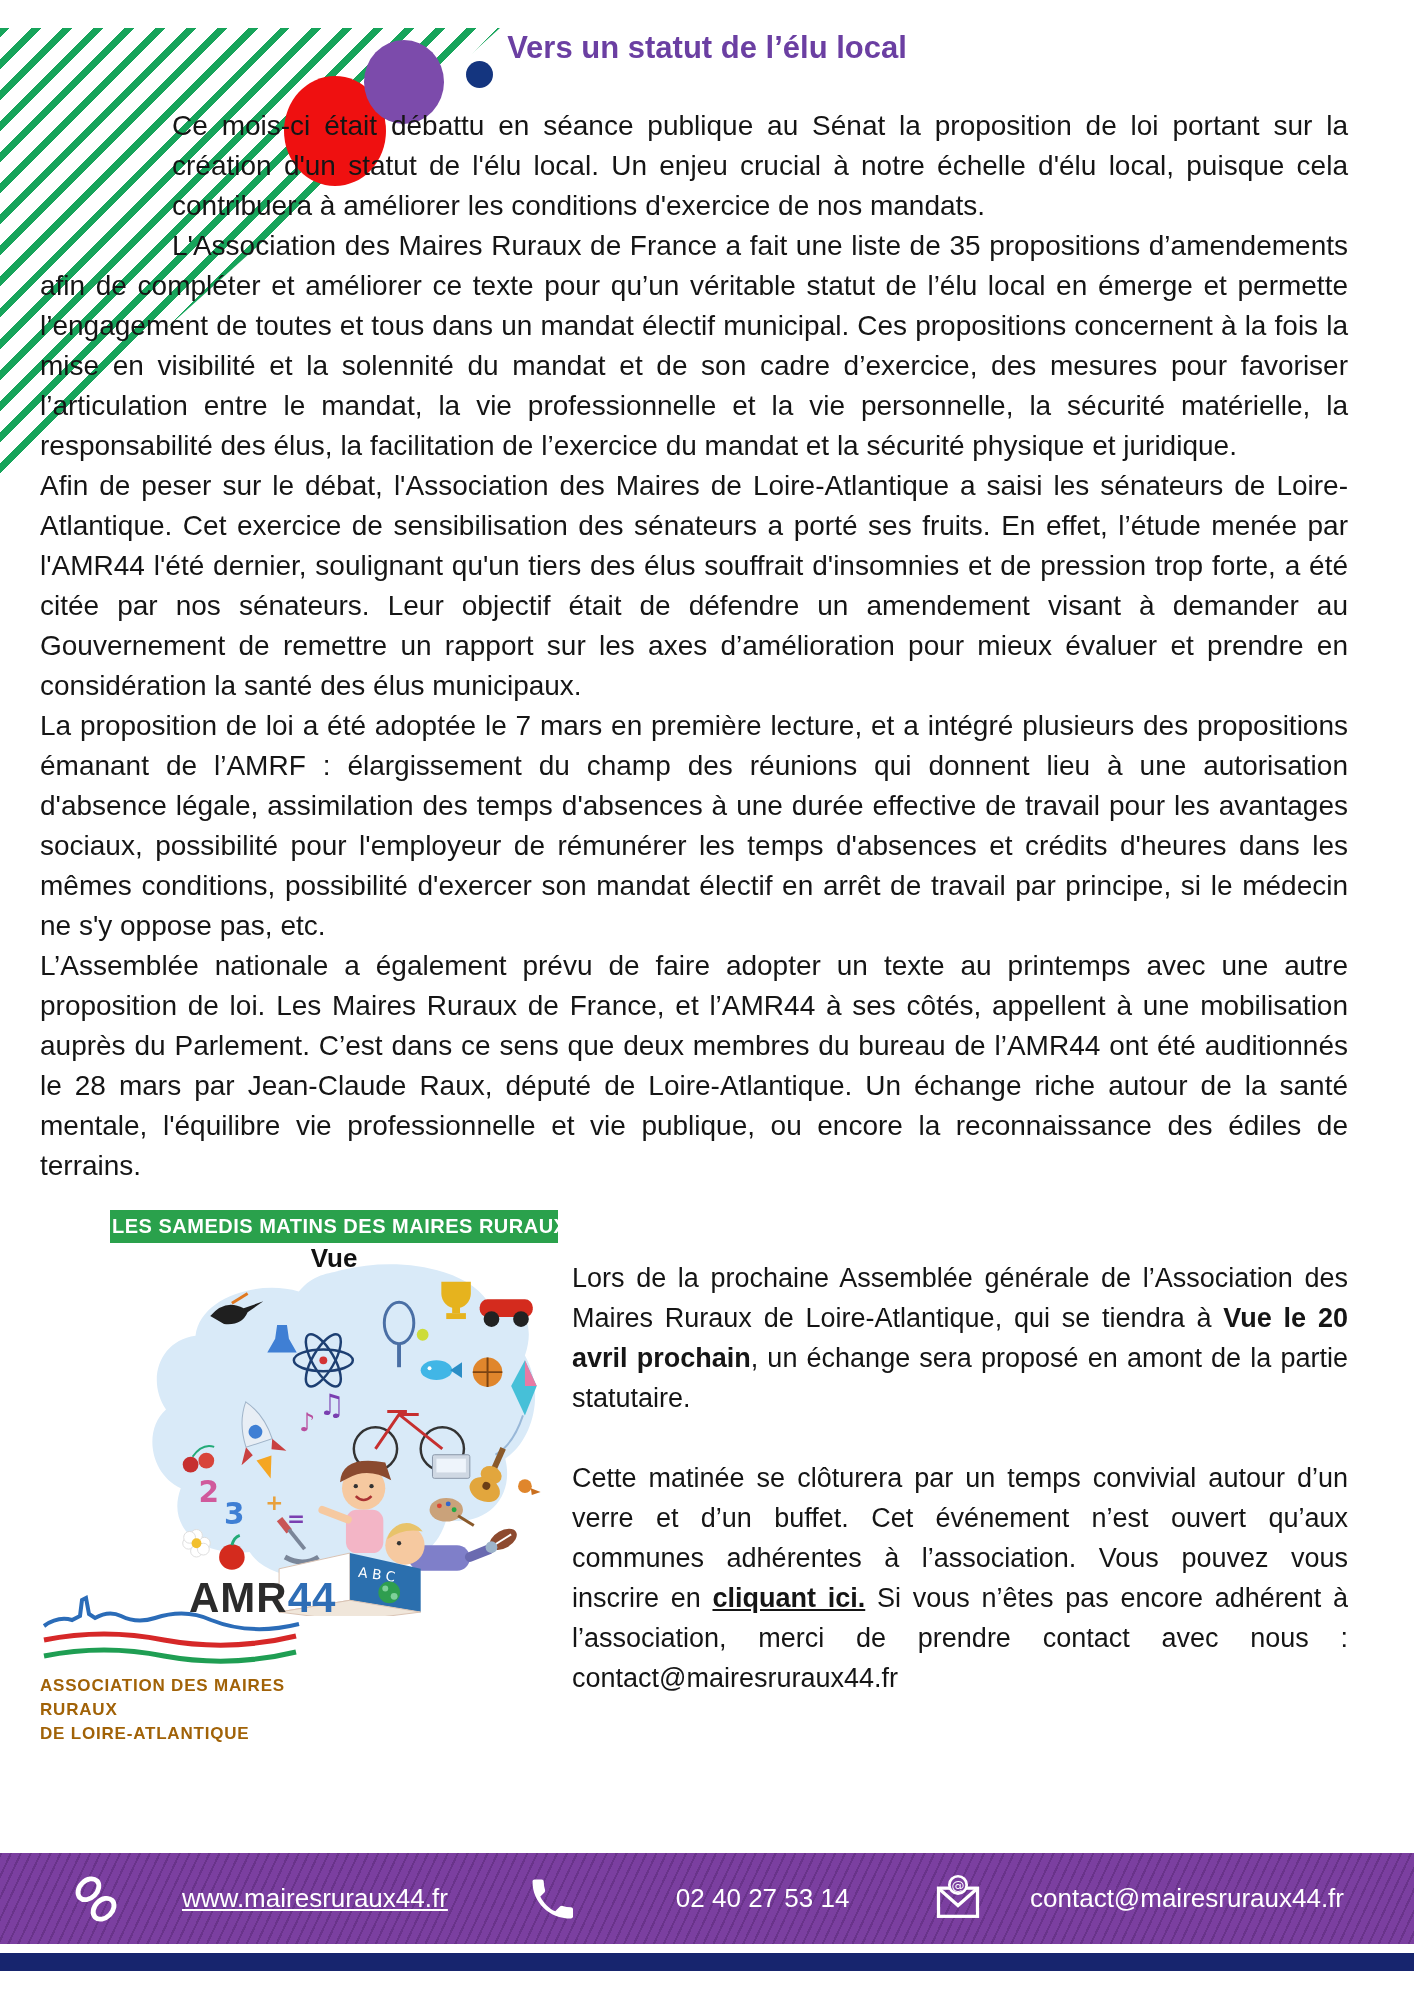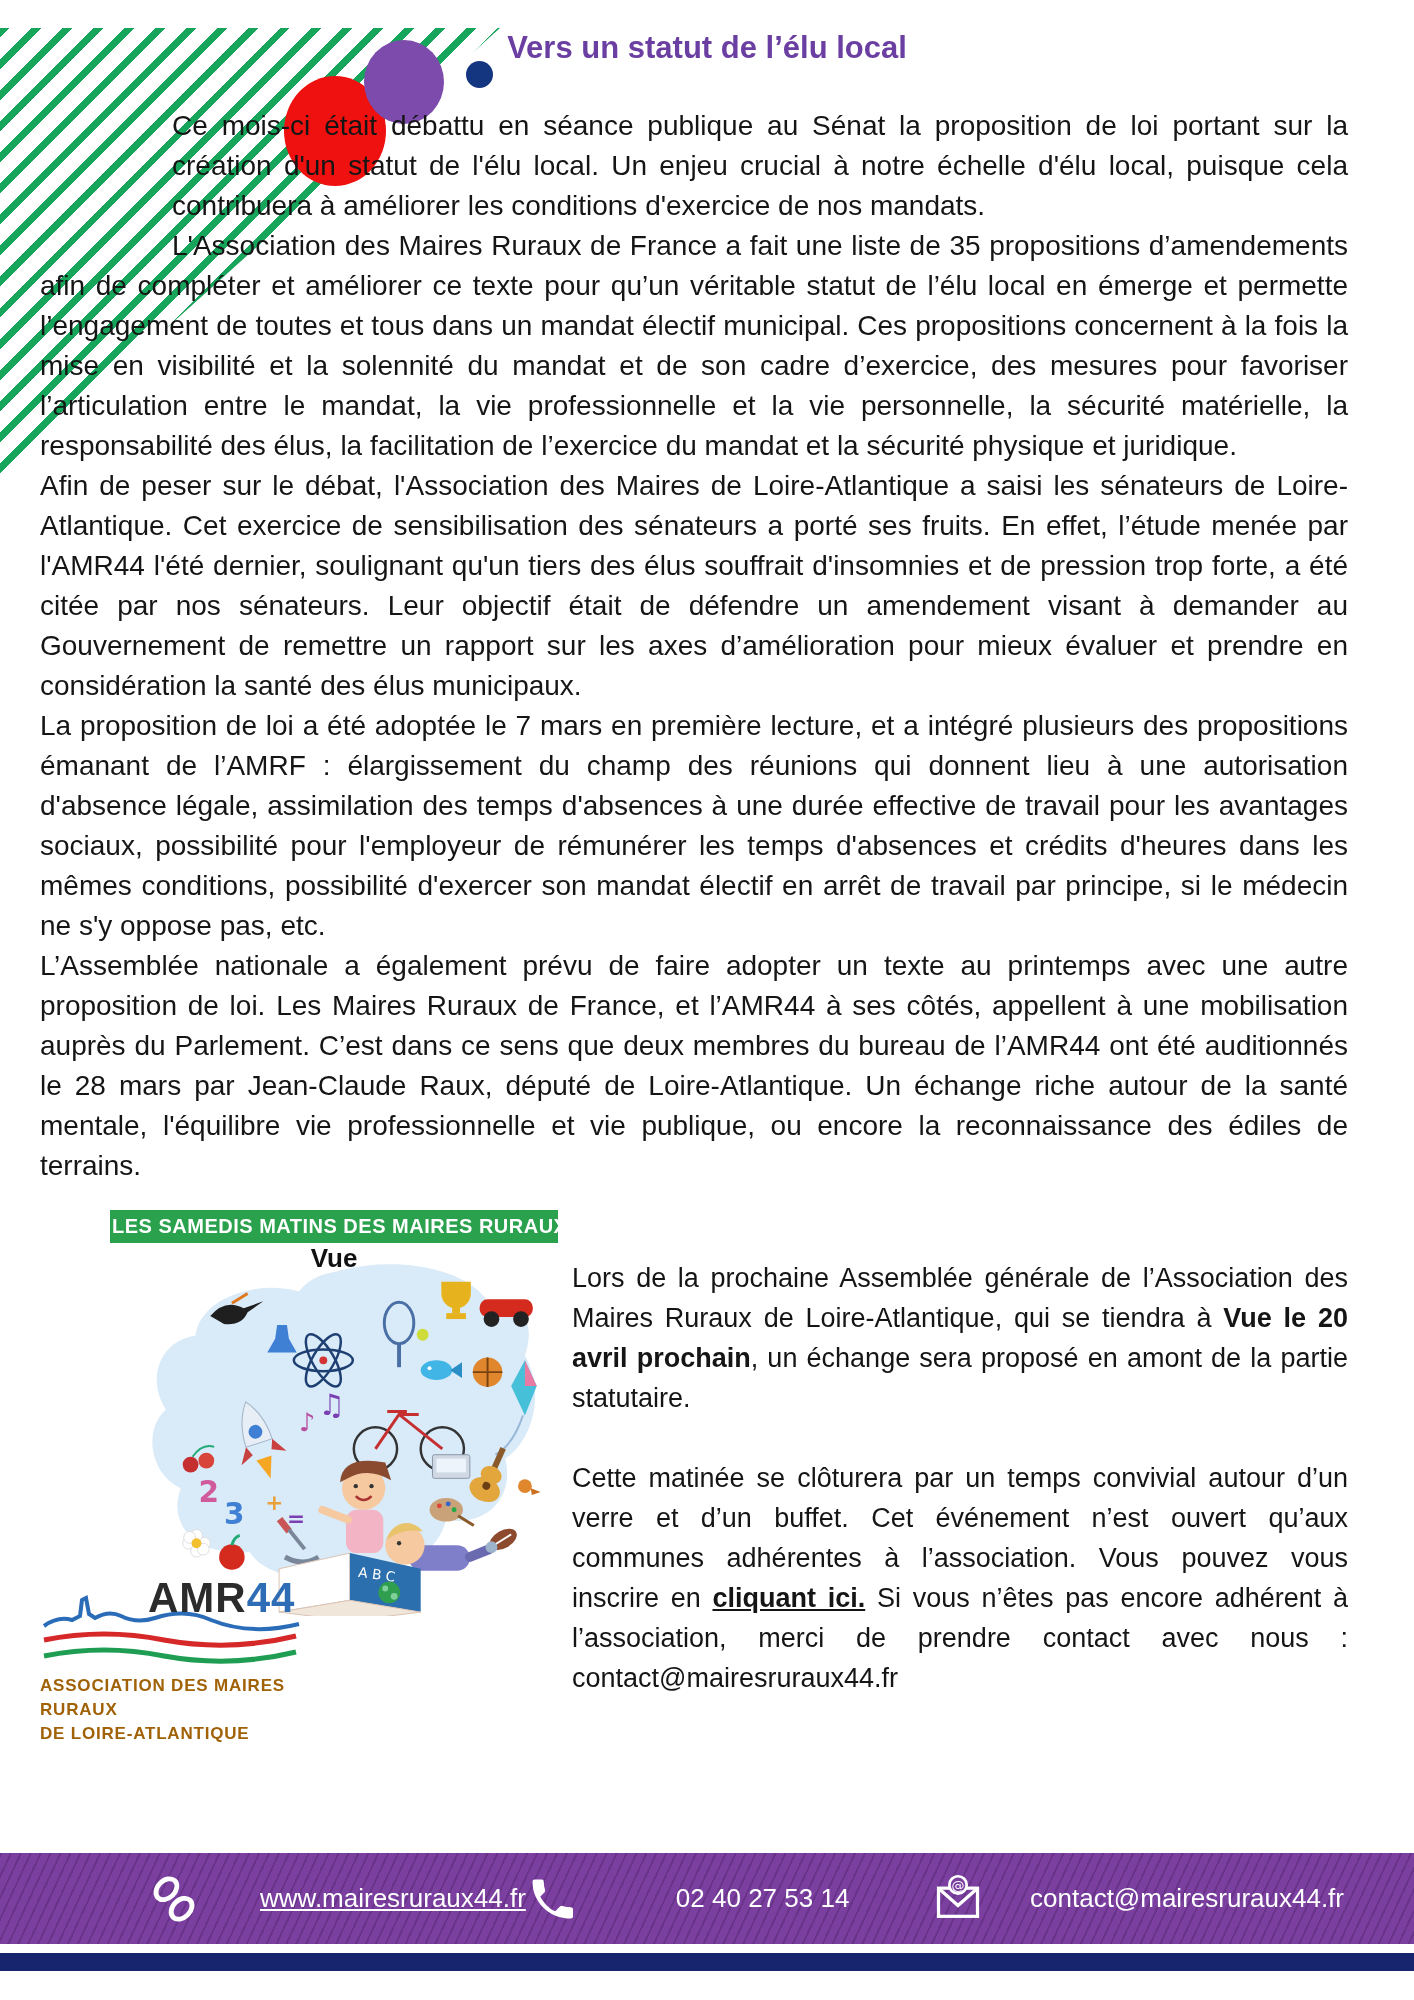--- a/index.html
+++ b/index.html
@@ -35,40 +35,40 @@
             font-weight:bold; font-size:20px; letter-spacing:.5px; text-align:center;
             padding:5px 2px; white-space:nowrap; overflow:hidden; }
   .card-date, .card-place { text-align:center; font-weight:bold; font-size:26px;
             line-height:31px; margin-left:70px; width:448px; color:#111; }
 
   .illu { display:block; margin:-12px 0 0 96px; width:414px; height:354px; }
 
   .logo { position:relative; margin-top:-34px; width:300px; }
   .logo-art { display:block; width:260px; height:84px; }
   .logo-text { position:absolute; left:108px; top:-8px; font-size:42px; font-weight:bold; letter-spacing:1px; }
-  .logo-text .amr { color:#2b2b2b; }
+  .logo-text .amr { color:#2b2b2b;margin-left:41px; }
   .logo-text .n44 { color:#2e6db5; }
   .logo-caption { margin-top:8px; font-size:17px; font-weight:bold; color:#a16207;
                   letter-spacing:.8px; line-height:24px; }
 
   .h2 { text-align:center; color:#7434a4; font-weight:bold; font-size:28px;
         line-height:36px; margin-top:6px; }
   .right-col p { font-size:27px; line-height:40px; text-align:justify; color:#151515; }
   .rp1 { margin-top:48px !important; }
   .rp2 { margin-top:40px !important; }
   .link { font-weight:bold; text-decoration:underline; color:#151515; cursor:pointer; }
 
   
   .footer-bar { position:absolute; left:0; top:1825px; width:1414px; height:91px;
     background:
       repeating-linear-gradient(115deg, rgba(40,10,60,.22) 0 2px, rgba(0,0,0,0) 2px 9px),
       #7b3fa0;
     display:flex; align-items:center; color:#fff; padding:0 70px; }
   .fgroup { display:flex; align-items:center; }
-  .fg1 { width:505px;justify-content:flex-end; } .fg2 { width:450px; } .fg3 { flex:1; }
+  .fg1 { width:505px; } .fg2 { width:450px; } .fg3 { flex:1; }
   .ficon { width:52px; height:52px; flex:0 0 52px; }
   .fg1 .ftext { margin-left:60px; } .fg2 .ftext { margin-left:98px; } .fg3 .ftext { margin-left:46px; }
   .ftext { font-size:26px; }
   .ftext.u { text-decoration:underline; cursor:pointer; }
 
   .navy-bar { position:absolute; left:0; top:1925px; width:1414px; height:18px; background:#17256e; }
 </style>
 </head>
 <body>
 

